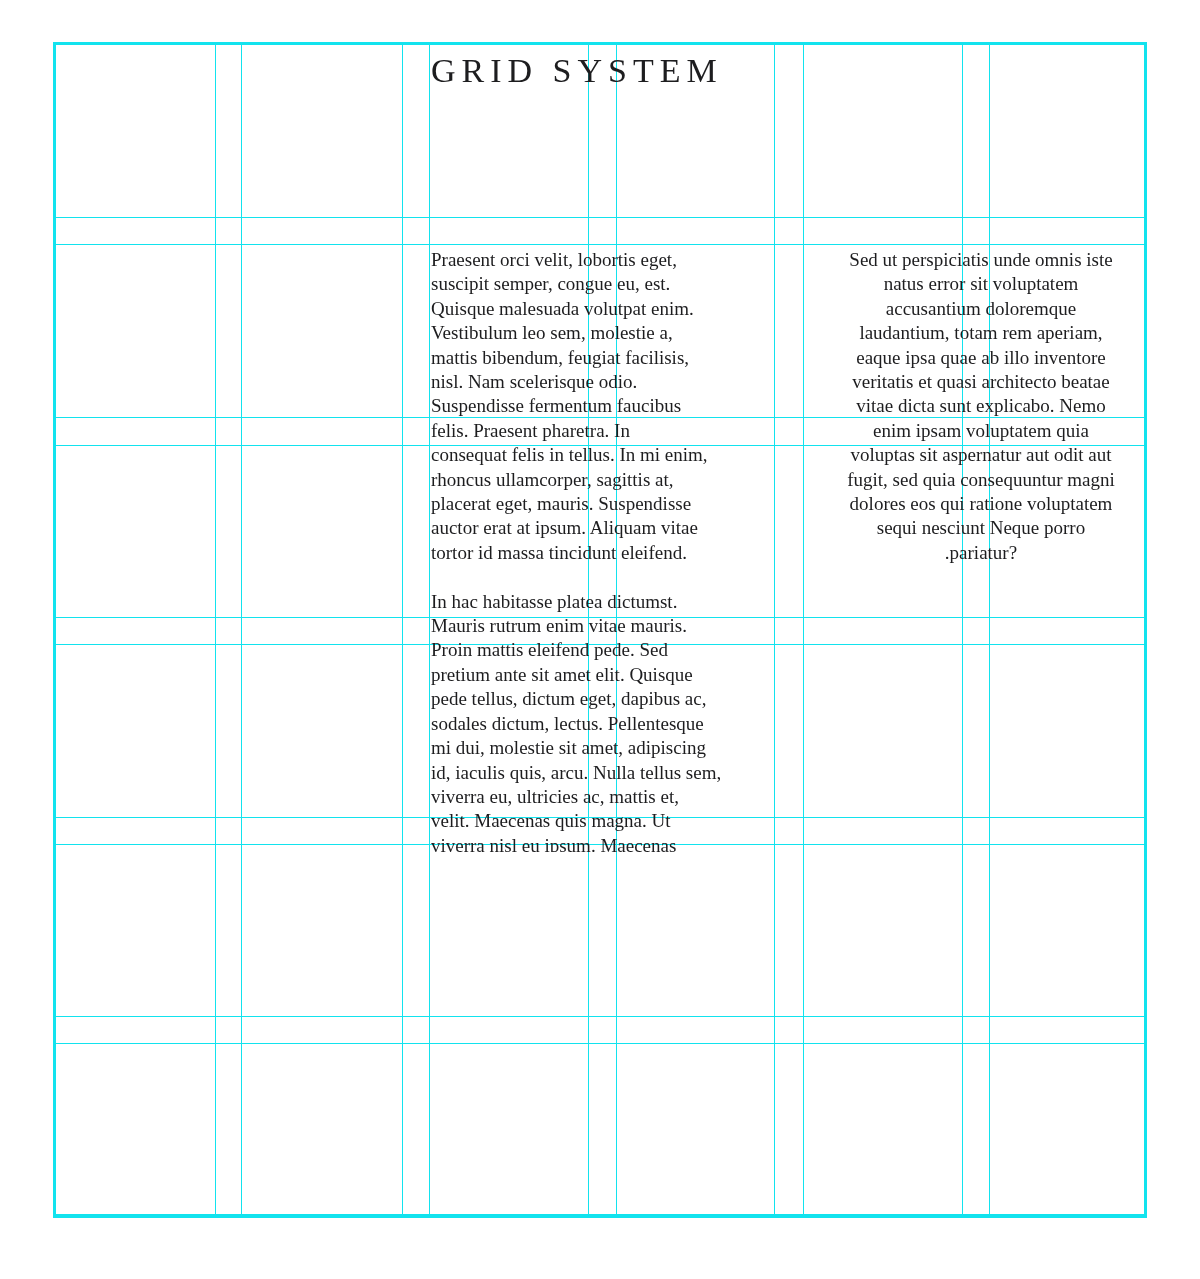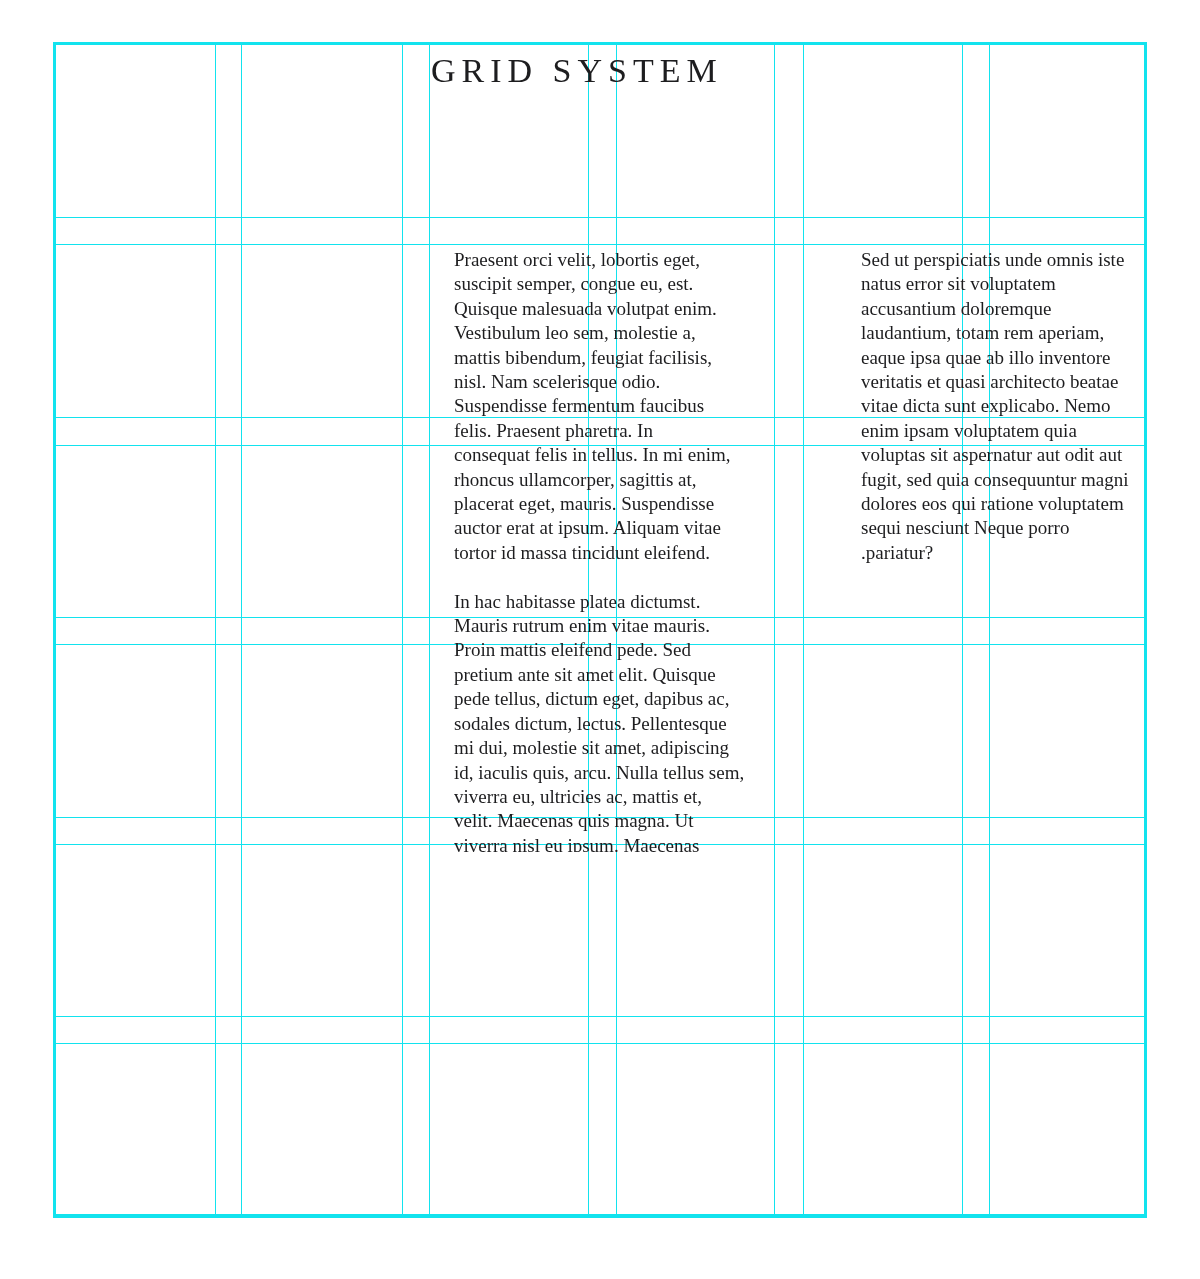--- a/index.html
+++ b/index.html
@@ -23,27 +23,27 @@
   .hline{
     position:absolute;left:53px;width:1094px;height:1px;background:var(--accent);
   }
   .page-title{
     position:absolute;left:431px;top:52px;
     font-size:34px;font-weight:500;letter-spacing:6px;
     color:var(--ink);white-space:nowrap;z-index:3;
   }
   .text-col{
     position:absolute;top:248px;width:346px;z-index:3;
-    font-size:19px;line-height:24.4px;color:var(--ink);padding-left:23px;
+    font-size:19px;line-height:24.4px;color:var(--ink);
   }
   .text-col p{
     margin:0 0 24.4px 0;white-space:pre-line;
   }
   .text-col-left{left:431px;height:604px;overflow:hidden;}
-  .text-col-right{left:838px;}
+  .text-col-right{left:808px;text-align:center;}
 </style>
 </head>
 <body style="background: rgb(255, 255, 255);">
 
 <div class="grid-frame"></div>
 
 <div class="vline" style="left:215px"></div>
 <div class="vline" style="left:241px"></div>
 <div class="vline" style="left:402px"></div>
 <div class="vline" style="left:429px"></div>

